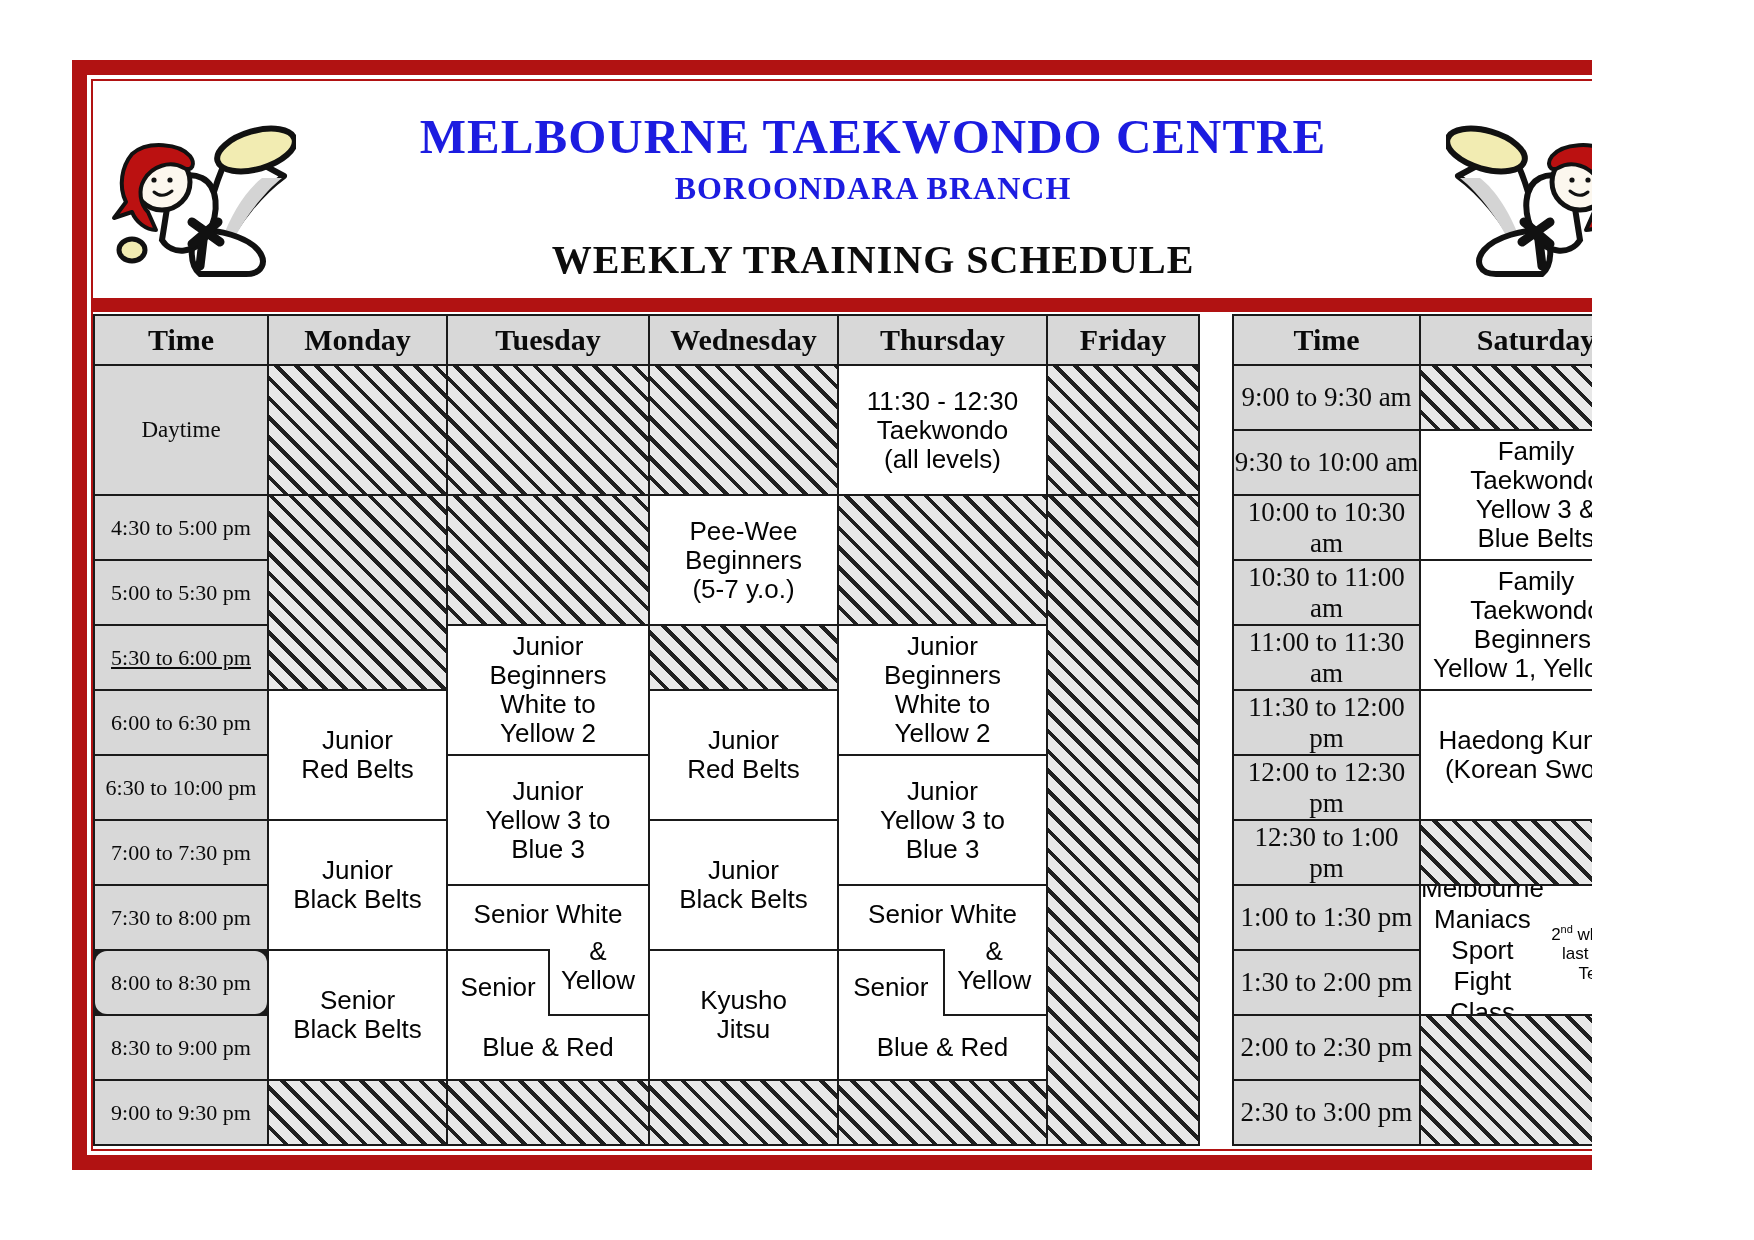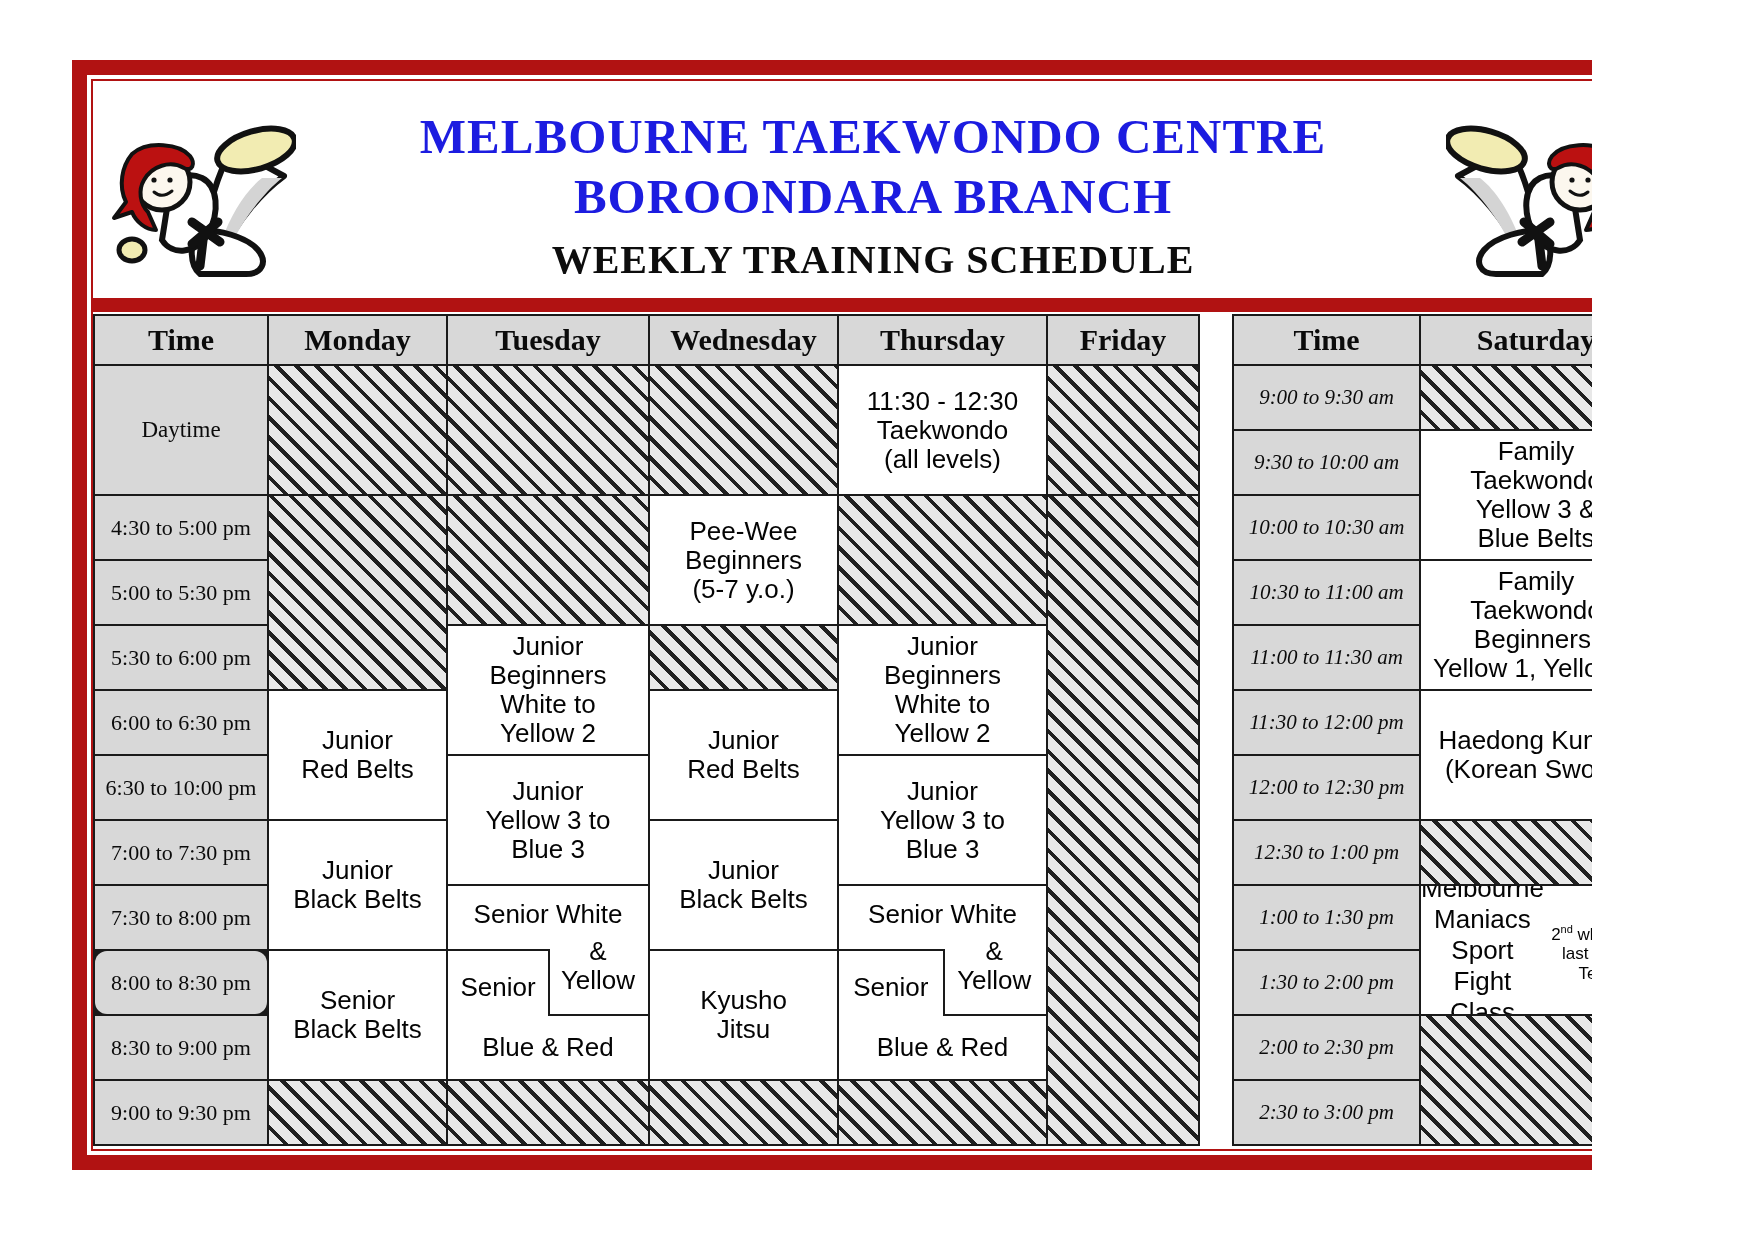--- a/index.html
+++ b/index.html
@@ -7,39 +7,39 @@
         font-family:"Liberation Serif",serif;}
   
   .frame{position:absolute;left:72px;top:60px;width:1572px;height:1080px;
          border:15px solid var(--red);}
   .frame-inner{position:absolute;left:4px;top:4px;right:4px;bottom:4px;
          border:2px solid var(--red);}
   
   .title{position:absolute;left:93px;width:1560px;text-align:center;line-height:1;
          font-weight:bold;}
   .t1{top:112px;font-size:49px;color:var(--blue);letter-spacing:1px;}
-  .t2{top:172px;font-size:49px;color:var(--blue);letter-spacing:1px;}
+  .t2{top:172px;font-size:32px;color:var(--blue);letter-spacing:1px;}
   .t3{top:240px;font-size:40px;color:#0d0d0d;letter-spacing:1px;}
   .red-band{position:absolute;left:93px;top:298px;width:1560px;height:14px;background:var(--red);}
   .logo{position:absolute;width:200px;height:198px;}
   .logo-left{left:96px;top:90px;}
   .logo-right{left:1446px;top:90px;transform:scaleX(-1);}
   
   .sched{position:absolute;display:grid;gap:2px;padding:2px;background:var(--line);}
   .tbl-left{left:93px;top:314px;
         grid-template-columns:172px 177px 200px 187px 207px 150px;
         grid-template-rows:48px repeat(12,63px);}
   .tbl-right{left:1232px;top:314px;
         grid-template-columns:185px 230px;
         grid-template-rows:48px repeat(12,63px);}
   .cell{display:flex;align-items:center;justify-content:center;text-align:center;
         overflow:hidden;}
   .head{background:var(--gray);font:bold 30px "Liberation Serif",serif;color:#0b0b0b;}
   .time{background:var(--gray);font:22px "Liberation Serif",serif;color:#0b0b0b;}
-  .tbl-right .time{font-size:21px;font-style:italic;}
+  .tbl-right .time{font-size:27px;}
   .daytime{font-size:23px;}
   .hatch{background:repeating-linear-gradient(45deg,var(--hbg) 0 10px,var(--stripe) 10px 14px);}
   .cls{background:#fff;font:26px "Liberation Sans",sans-serif;line-height:29px;
        color:#040404;white-space:pre-line;}
   .mm-title{font:26px "Liberation Sans",sans-serif;line-height:31px;white-space:pre-line;}
   .mm-note{font:17px "Liberation Sans",sans-serif;margin-top:7px;}
   .mm-note sup{font-size:11px;}
   
   .lzone{background:#fff;position:relative;font:26px "Liberation Sans",sans-serif;
          line-height:29px;color:#040404;}
@@ -121,21 +121,21 @@
   <div id="tbl-left" class="sched tbl-left">
       <div class="cell head" style="grid-area: 1 / 1 / span 1;">Time</div>
       <div class="cell head" style="grid-area: 1 / 2 / span 1;">Monday</div>
       <div class="cell head" style="grid-area: 1 / 3 / span 1;">Tuesday</div>
       <div class="cell head" style="grid-area: 1 / 5 / span 1;">Thursday</div>
       <div class="cell head" style="grid-area: 1 / 4 / span 1;">Wednesday</div>
       <div class="cell head" style="grid-area: 1 / 6 / span 1;">Friday</div>
       <div class="cell time daytime" style="grid-area: 2 / 1 / span 2;">Daytime</div>
       <div class="cell time" style="grid-area: 4 / 1 / span 1;">4:30 to 5:00 pm</div>
       <div class="cell time" style="grid-area: 5 / 1 / span 1;">5:00 to 5:30 pm</div>
-      <div class="cell time" style="grid-area: 6 / 1 / span 1;">5:30 to 6:00 pm</div>
+      <div class="cell time" style="grid-area: 6 / 1 / span 1; text-decoration: underline;">5:30 to 6:00 pm</div>
       <div class="cell time" style="grid-area: 7 / 1 / span 1;">6:00 to 6:30 pm</div>
       <div class="cell time" style="grid-area: 8 / 1 / span 1;">6:30 to 10:00 pm</div>
       <div class="cell time" style="grid-area: 9 / 1 / span 1;">7:00 to 7:30 pm</div>
       <div class="cell time" style="grid-area: 10 / 1 / span 1;">7:30 to 8:00 pm</div>
       <div class="cell time" style="grid-area: 11 / 1 / span 1; border-radius: 12px;">8:00 to 8:30 pm</div>
       <div class="cell time" style="grid-area: 12 / 1 / span 1;">8:30 to 9:00 pm</div>
       <div class="cell time" style="grid-area: 13 / 1 / span 1;">9:00 to 9:30 pm</div>
       <div class="cell hatch" style="grid-area: 2 / 2 / span 2;"></div>
       <div class="cell hatch" style="grid-area: 4 / 2 / span 3;"></div>
       <div class="cell cls" style="grid-area: 7 / 2 / span 2;">Junior

